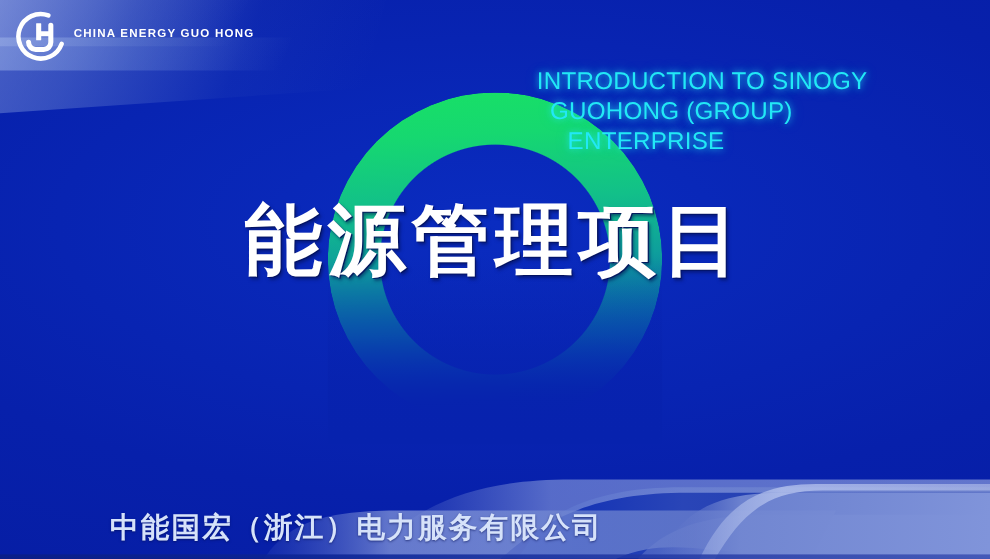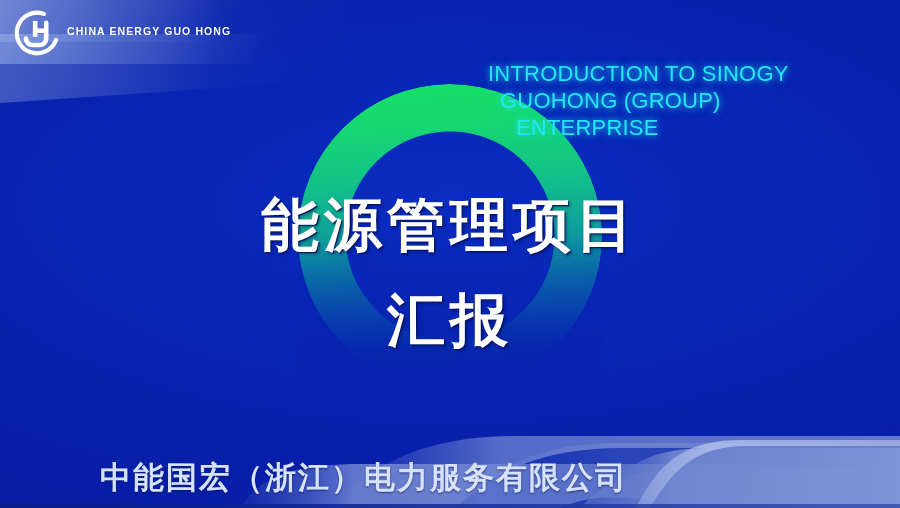--- a/index.html
+++ b/index.html
@@ -152,41 +152,41 @@
   .title-wrap {
     position: absolute;
     left: 0;
     right: 0;
     top: 178px;
     z-index: 6;
     text-align: center;
   }
   .title-line {
     color: #ffffff;
-    font-family: Liberation Serif, serif;
-    font-weight: 700;
-    font-size: 58px;
+    font-family: Liberation Mono, monospace;
+    font-weight: 700;
+    font-size: 71px;
     line-height: 95px;
     letter-spacing: 5px;
     text-shadow:
       1px 1px 0 rgba(4,18,92,0.85),
       2px 2px 3px rgba(3,14,80,0.55);
     white-space: nowrap;
   }
 
   
   .footer {
     position: absolute;
     left: 100px;
     bottom: 12px;
     z-index: 7;
     color: #D6E2FA;
     font-family: "DejaVu Sans", "Liberation Sans", sans-serif;
     font-weight: 700;
-    font-size: 31px;
+    font-size: 26px;
     letter-spacing: 2px;
     line-height: 1.2;
     white-space: nowrap;
     text-shadow: 0 1px 2px rgba(3,14,80,0.6);
   }
 
   
   .bottom-strip {
     position: absolute;
     left: 0; right: 0; bottom: 0;
@@ -280,18 +280,17 @@
   </div>
 
   <div class="eyebrow">
     <span class="l1">INTRODUCTION TO SINOGY</span>
     <span class="l2">GUOHONG (GROUP)</span>
     <span class="l3">ENTERPRISE</span>
   </div>
 
   <div class="title-wrap">
     <div class="title-line">能源管理项目</div>
-    <div class="title-line">汇报</div>
   </div>
 
   <div class="footer">中能国宏（浙江）电力服务有限公司</div>
 
 </div>
 
 </body></html>

